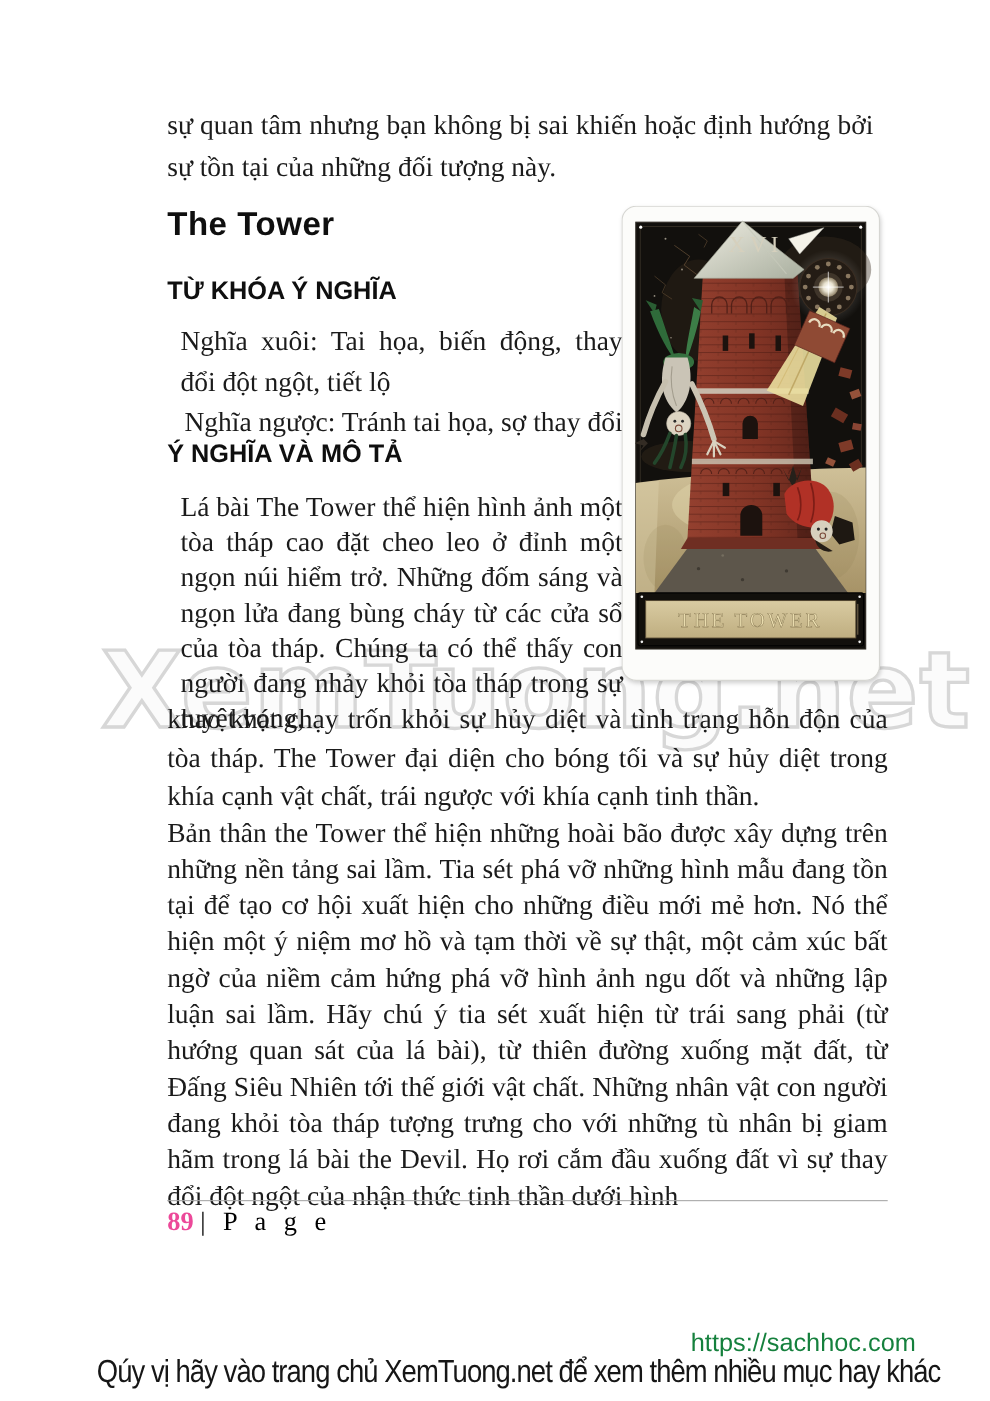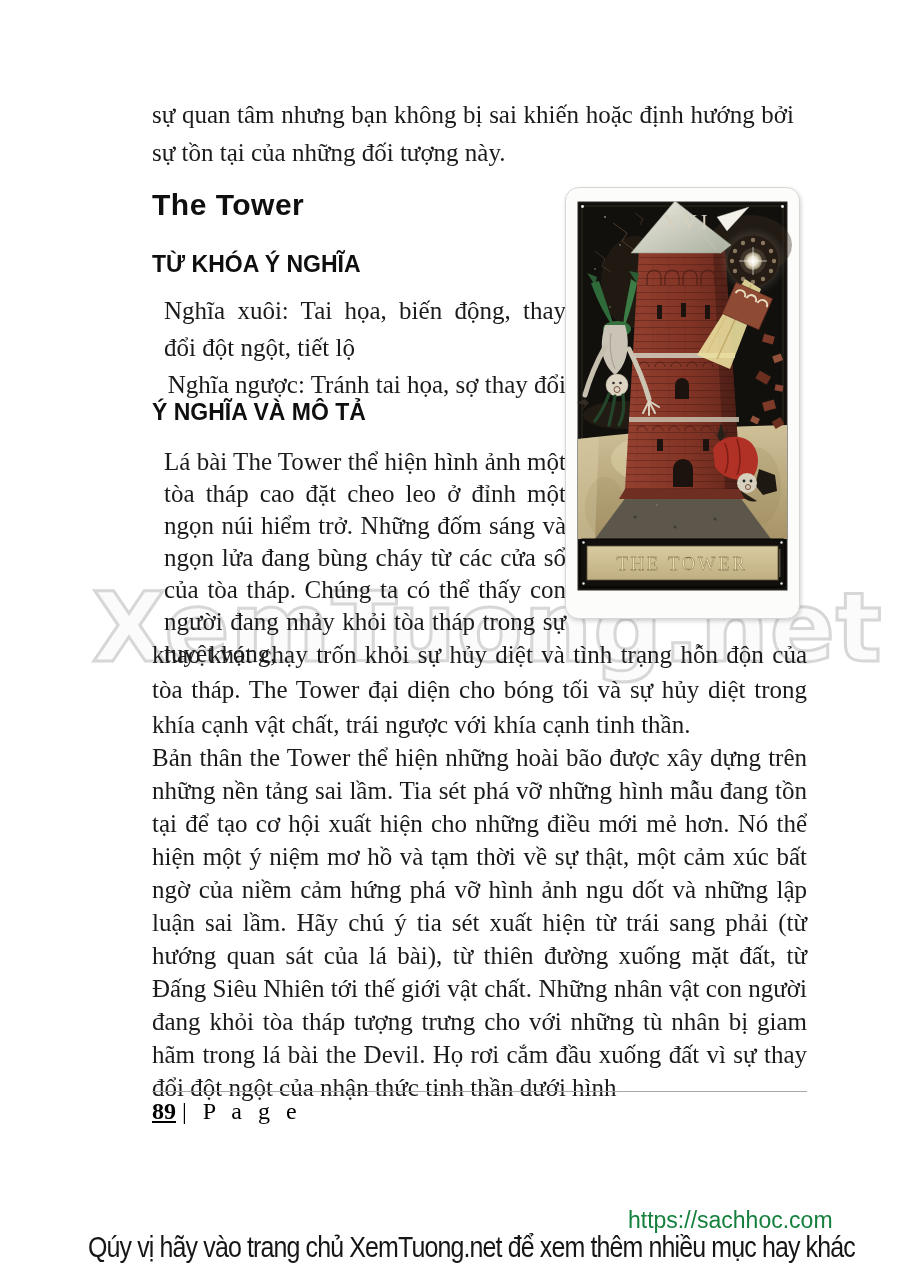--- a/index.html
+++ b/index.html
@@ -28,21 +28,21 @@
   .wide{left:152px;width:655px;font-size:25px;z-index:1;}
   .para-wide{top:637px;line-height:35px;}
   .para2{top:741px;line-height:33px;}
 
   .card{left:565px;top:187px;width:190px;height:432px;z-index:2;
         filter:drop-shadow(1px 2px 2px rgba(0,0,0,.18));}
   .card svg{display:block;}
 
   .rule{left:152px;top:1091px;width:655px;height:1px;background:#a8a8a8;z-index:1;}
   .pagefoot{left:152px;top:1098px;z-index:1;font-size:24px;white-space:nowrap;}
-  .pnum{font-weight:bold;color:#000000;text-decoration:underline;}
+  .pnum{font-weight:bold;color:#ec4899;}
   .plabel{color:#000000;letter-spacing:5px;margin-left:6px;}
 
   .link{left:628px;top:1207px;z-index:1;font-family:"Liberation Sans", sans-serif;
         font-size:23px;color:#15803d;text-decoration:none;}
   .note{left:88px;top:1231px;z-index:1;white-space:nowrap;
         font-family:"Liberation Sans", sans-serif;font-size:29px;color:#161616;
         letter-spacing:-1px;transform:scaleX(.86);transform-origin:left center;}
 </style>
 </head>
 <body>

